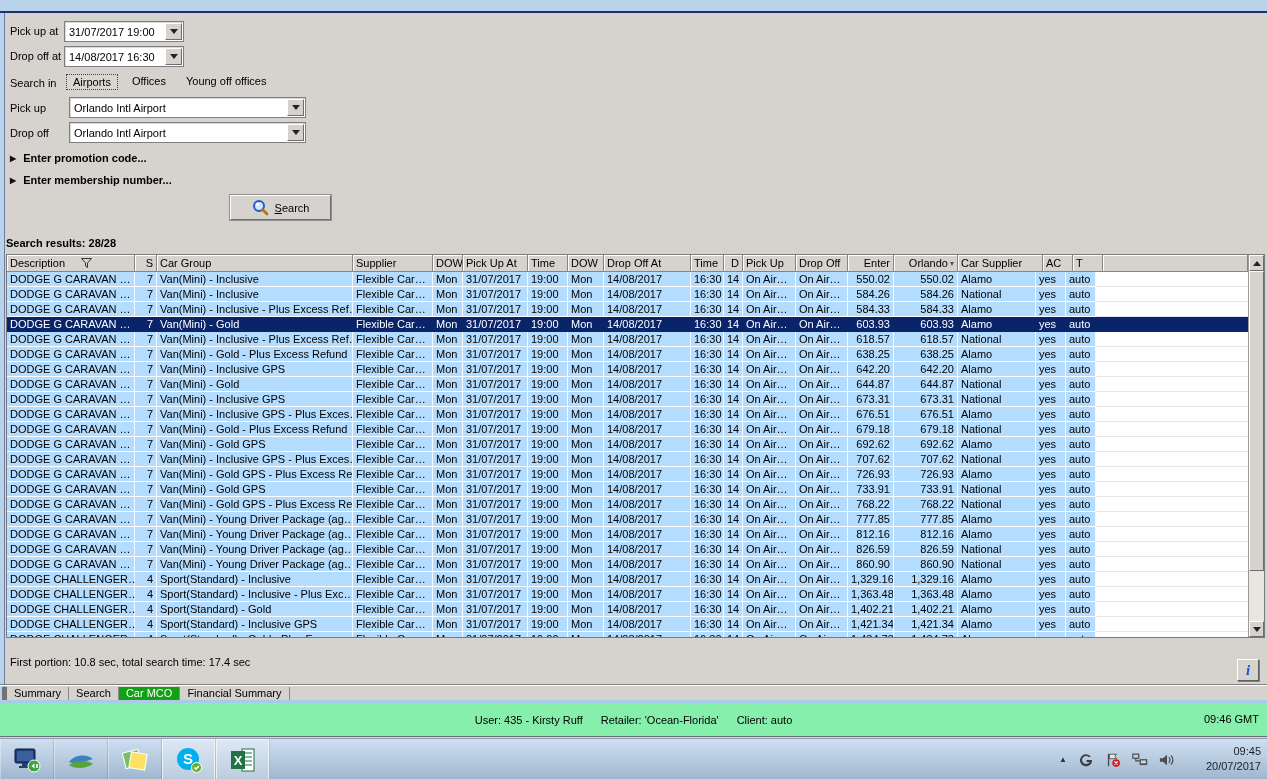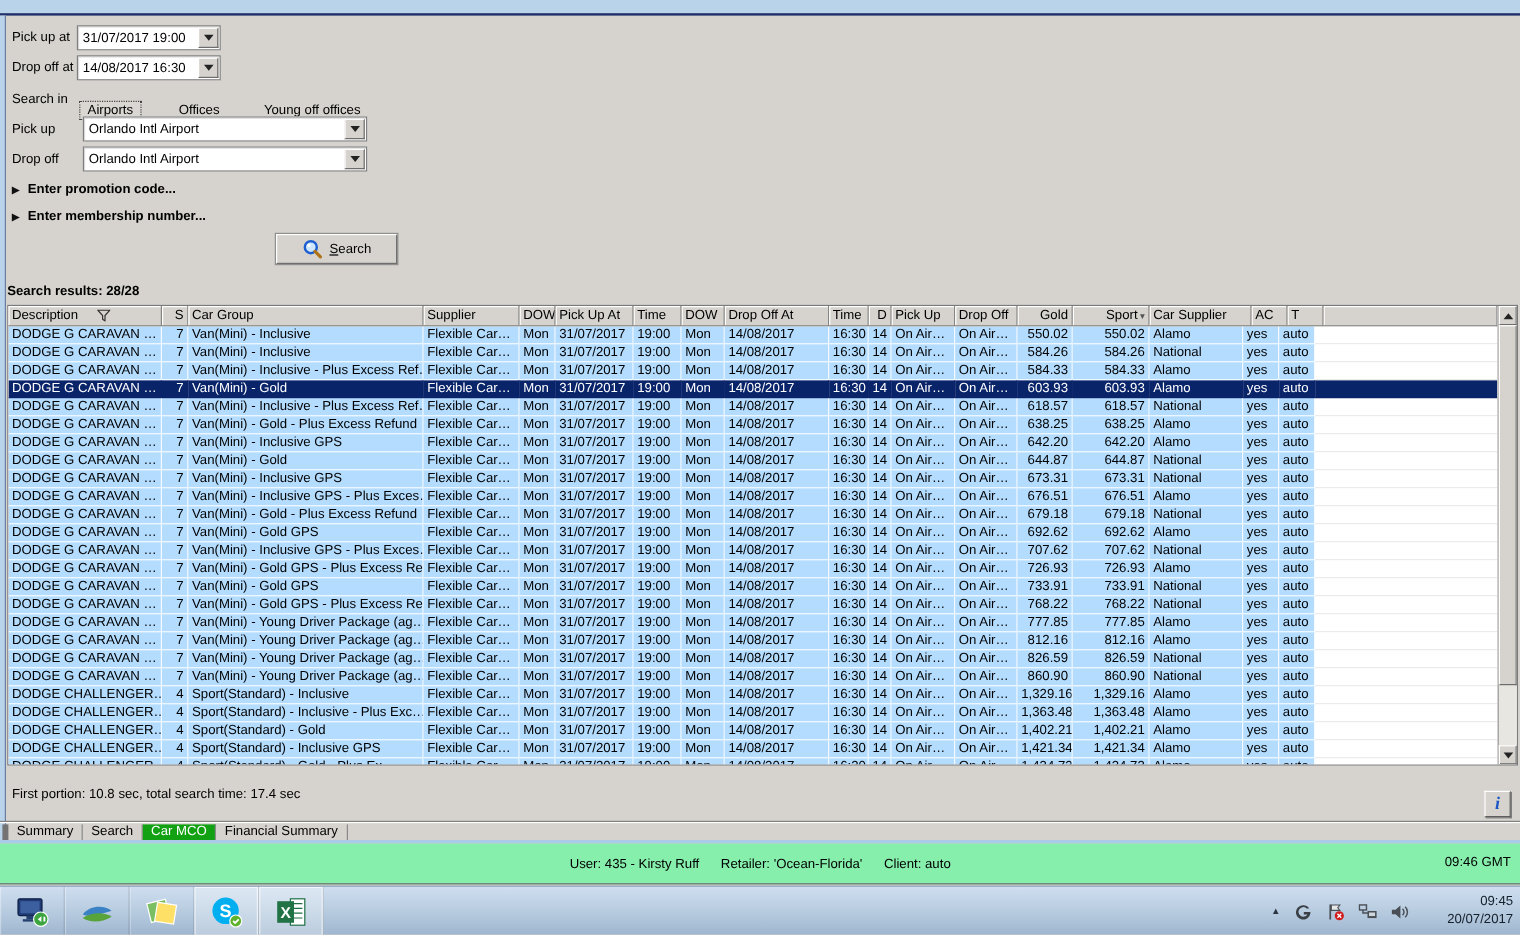--- a/index.html
+++ b/index.html
@@ -11,21 +11,21 @@
   .top-strip{left:0;top:0;width:1267px;height:11px;background:#b9d3ea}
   .top-line{left:0;top:11px;width:1267px;height:2px;background:#1e2f6e}
   .left-strip{left:0;top:13px;width:5px;height:689px;background:#b9d3ea;border-right:1px solid #6b7da0}
 
   
   .flabel{position:absolute;left:10px}
   .combo{position:absolute;height:21px;background:#fff;border:1px solid #7f7f7f;box-shadow:inset 1px 1px 0 rgba(0,0,0,.15);display:flex;align-items:center}
   .combo .val{flex:1;padding:0 4px;white-space:nowrap;overflow:hidden}
   .combo .dbtn{width:17px;height:17px;margin-right:1px;background:#d6d3ce;border:1px solid;border-color:#fff #6d6d6d #6d6d6d #fff;display:flex;align-items:center;justify-content:center}
   .tri-down{width:0;height:0;border-left:4px solid transparent;border-right:4px solid transparent;border-top:5px solid #222}
-  .searchin{position:absolute;left:66px;top:84px;display:flex;align-items:center;gap:25px}
+  .searchin{position:absolute;left:66px;top:74px;display:flex;align-items:flex-start;gap:8px}
   .sitab{padding:1px 6px;cursor:default}
   .sitab.active{border:1px dotted #444;background:#dad7d2}
   .expander{position:absolute;left:10px;font-weight:bold;display:flex;align-items:center;gap:7px}
   .expander .arrow{font-size:8px;color:#111}
   .search-btn{position:absolute;left:230px;top:195px;width:101px;height:25px;background:#d6d3ce;border:1px solid;border-color:#fff #6f6f6f #6f6f6f #fff;box-shadow:0 0 0 1px #8f8f8f;display:flex;align-items:center;justify-content:center;gap:6px;cursor:pointer}
 
   .results-label{position:absolute;left:6px;top:237px;font-weight:bold}
 
   
   .table-wrap{position:absolute;left:6px;top:254px;width:1259px;height:384px;background:#fff;border:1px solid #7a7a7a;display:flex;overflow:hidden}
@@ -188,24 +188,24 @@
         <div class="hcell right" style="width: 19px;">
           <span>D</span>
         </div>
         <div class="hcell" style="width: 53px;">
           <span>Pick Up</span>
         </div>
         <div class="hcell" style="width: 52px;">
           <span>Drop Off</span>
         </div>
         <div class="hcell right" style="width: 46px;">
-          <span>Gold</span>
+          <span>Enter</span>
         </div>
         <div class="hcell right" style="width: 64px;">
-          <span>Sport</span>
+          <span>Orlando</span>
           <span style="font-size: 8px; color: rgb(85, 85, 85); margin-left: 2px;">▾</span>
         </div>
         <div class="hcell" style="width: 85px; text-align: right;">
           <span>Car Supplier</span>
         </div>
         <div class="hcell" style="width: 30px;">
           <span>AC</span>
         </div>
         <div class="hcell" style="width: 30px;">
           <span>T</span>

